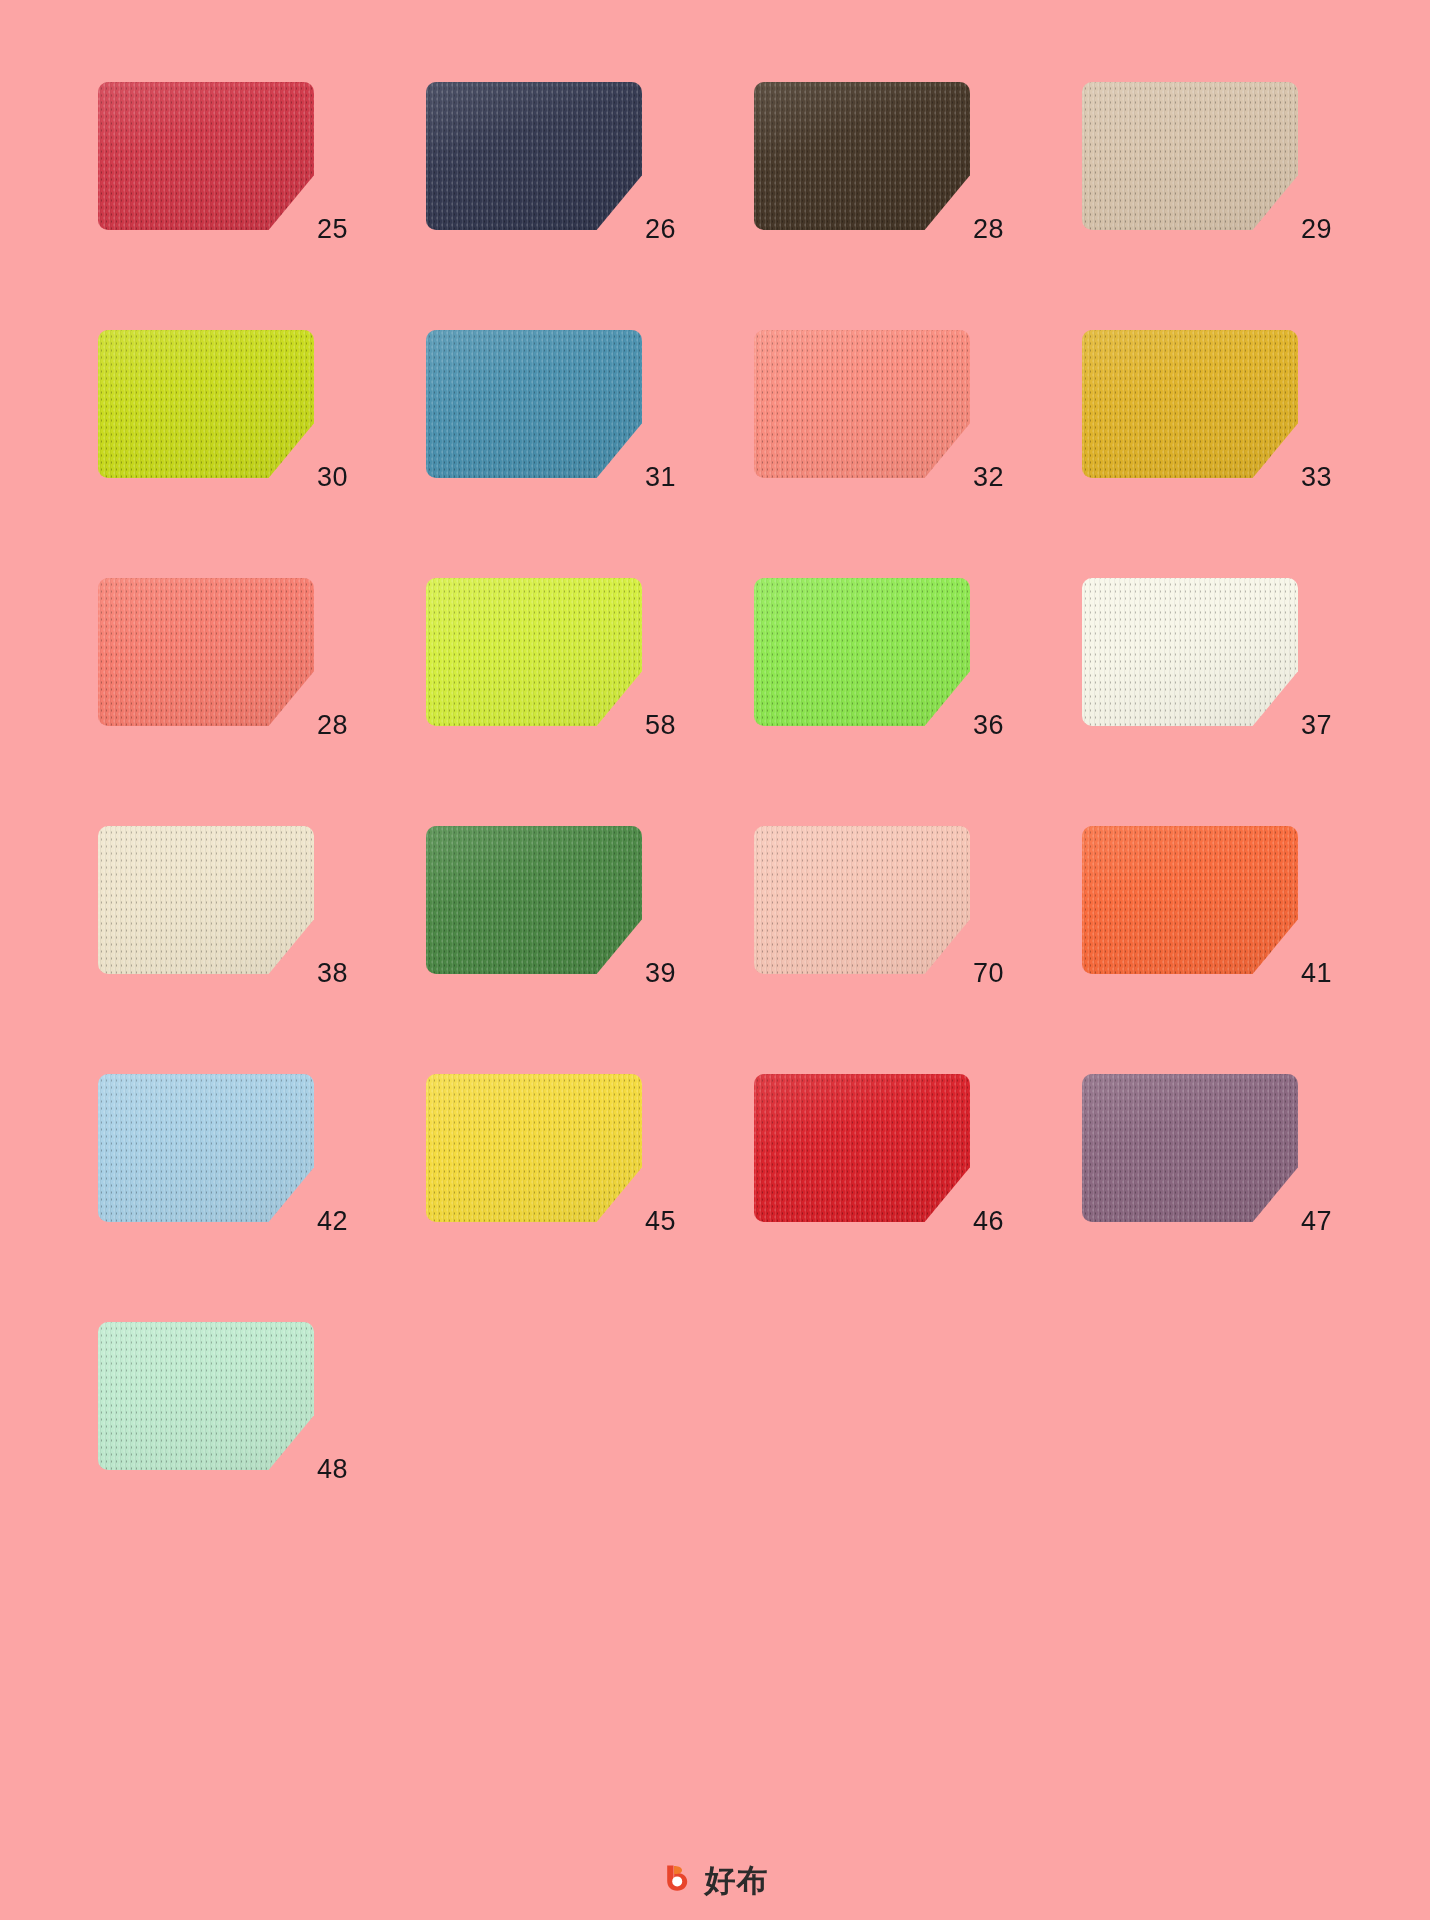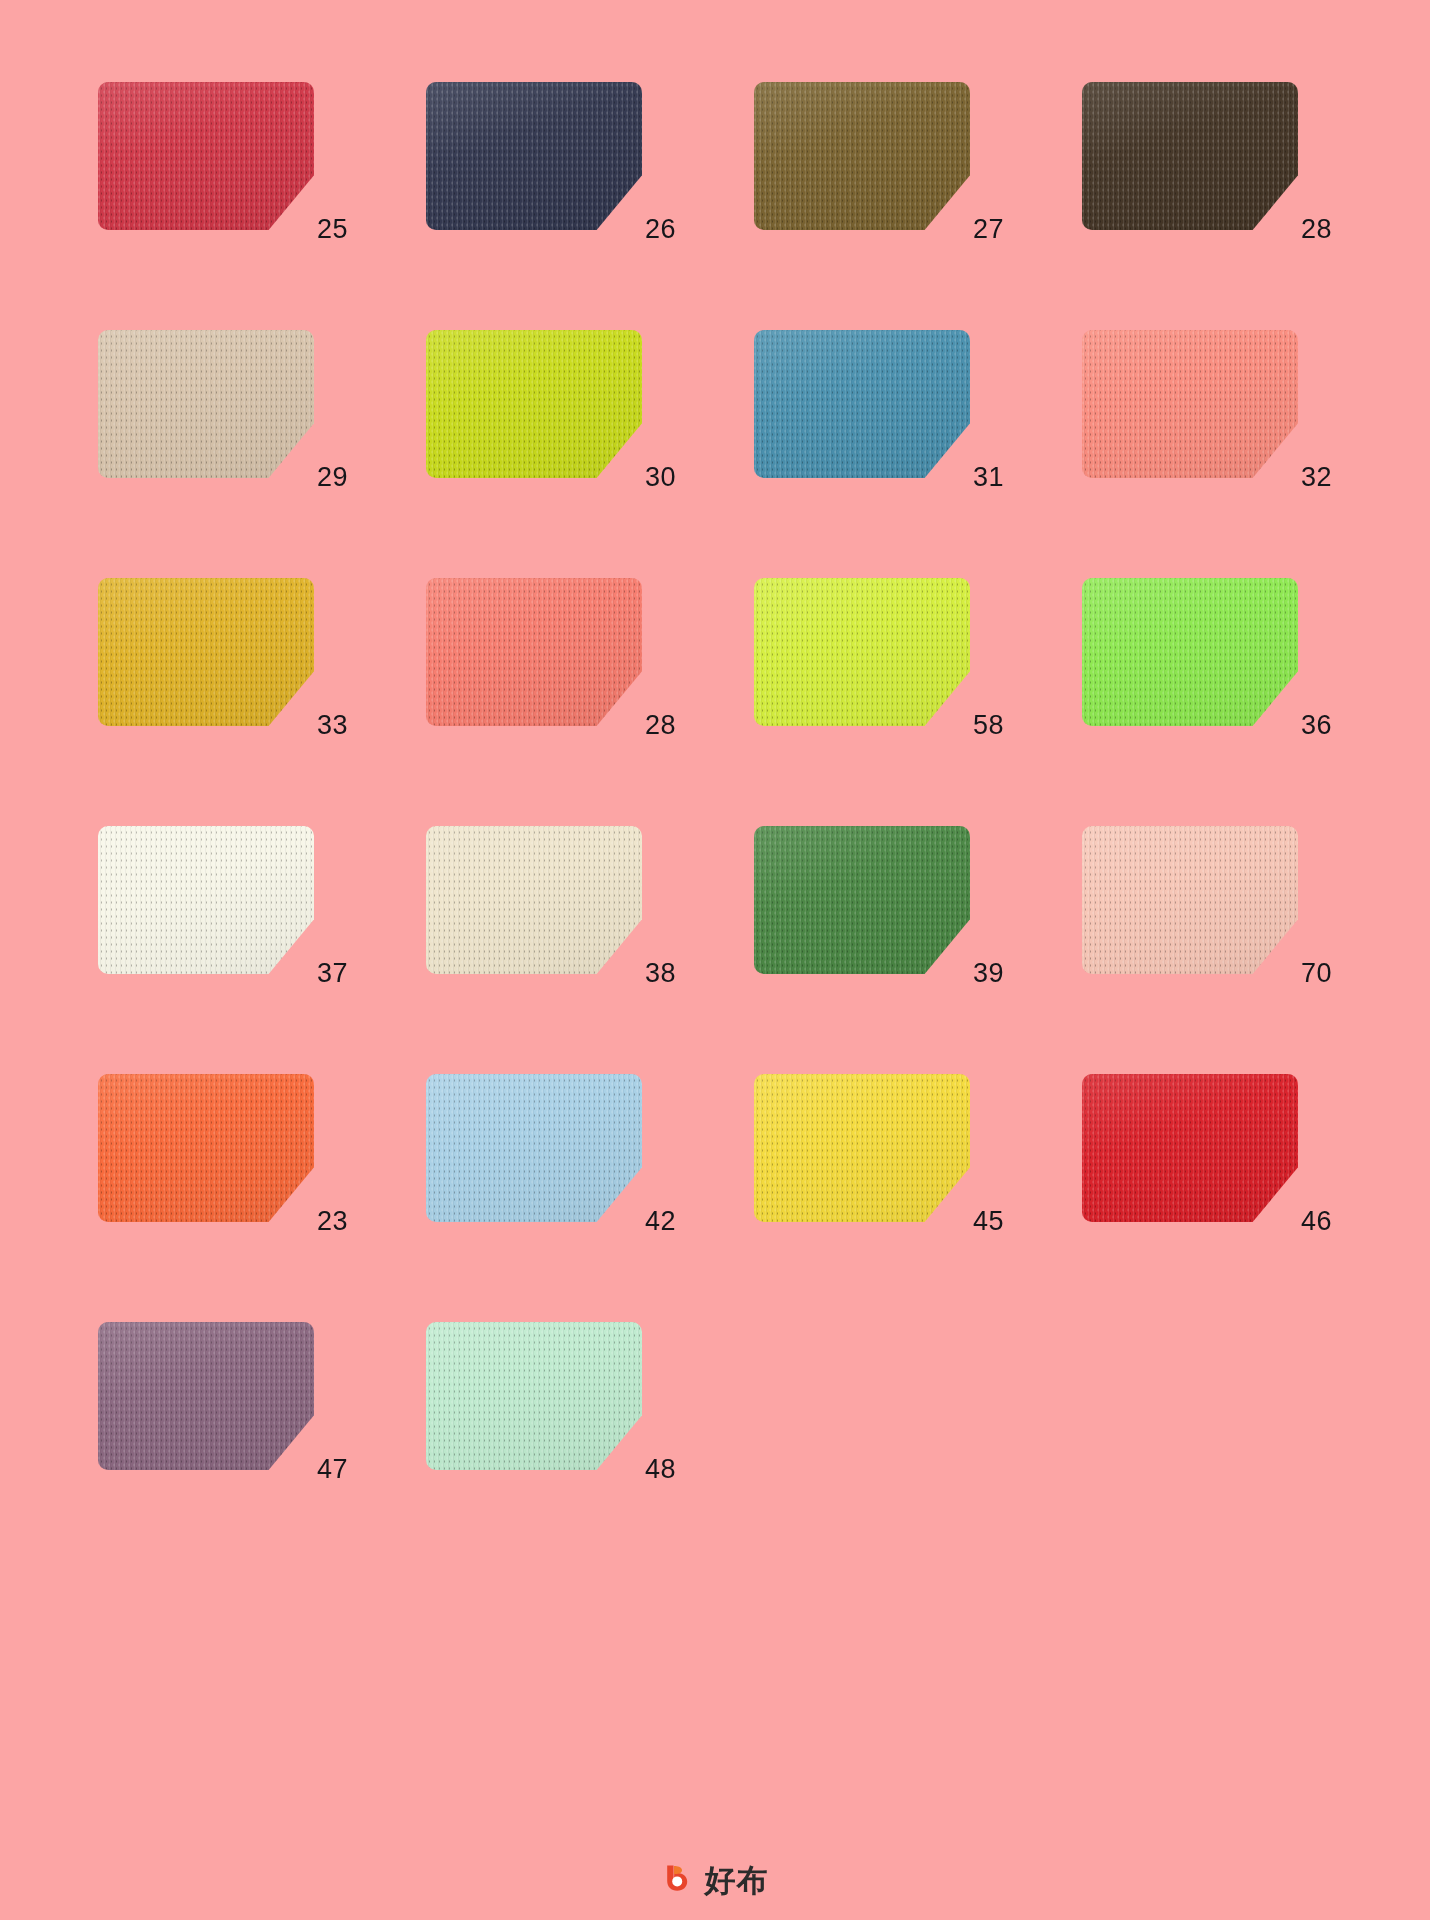--- a/index.html
+++ b/index.html
@@ -142,28 +142,20 @@
       <div class="swatch-cell">
         <div class="chip">
           <div class="chip-base" style="background-color: rgb(51, 56, 80);"></div>
           <div class="chip-tex"></div>
           <div class="chip-sheen"></div>
         </div>
         <div class="swatch-number">26</div>
       </div>
       <div class="swatch-cell">
         <div class="chip">
-          <div class="chip-base" style="background-color: rgb(122, 99, 48);"></div>
-          <div class="chip-tex"></div>
-          <div class="chip-sheen"></div>
-        </div>
-        <div class="swatch-number">27</div>
-      </div>
-      <div class="swatch-cell">
-        <div class="chip">
           <div class="chip-base" style="background-color: rgb(69, 54, 39);"></div>
           <div class="chip-tex"></div>
           <div class="chip-sheen"></div>
         </div>
         <div class="swatch-number">28</div>
       </div>
       <div class="swatch-cell">
         <div class="chip">
           <div class="chip-base" style="background-color: rgb(216, 196, 172);"></div>
           <div class="chip-tex"></div>
@@ -258,21 +250,21 @@
           <div class="chip-sheen"></div>
         </div>
         <div class="swatch-number">70</div>
       </div>
       <div class="swatch-cell">
         <div class="chip">
           <div class="chip-base" style="background-color: rgb(249, 105, 58);"></div>
           <div class="chip-tex"></div>
           <div class="chip-sheen"></div>
         </div>
-        <div class="swatch-number">23</div>
+        <div class="swatch-number">41</div>
       </div>
       <div class="swatch-cell">
         <div class="chip">
           <div class="chip-base" style="background-color: rgb(168, 208, 230);"></div>
           <div class="chip-tex"></div>
           <div class="chip-sheen"></div>
         </div>
         <div class="swatch-number">42</div>
       </div>
       <div class="swatch-cell">

